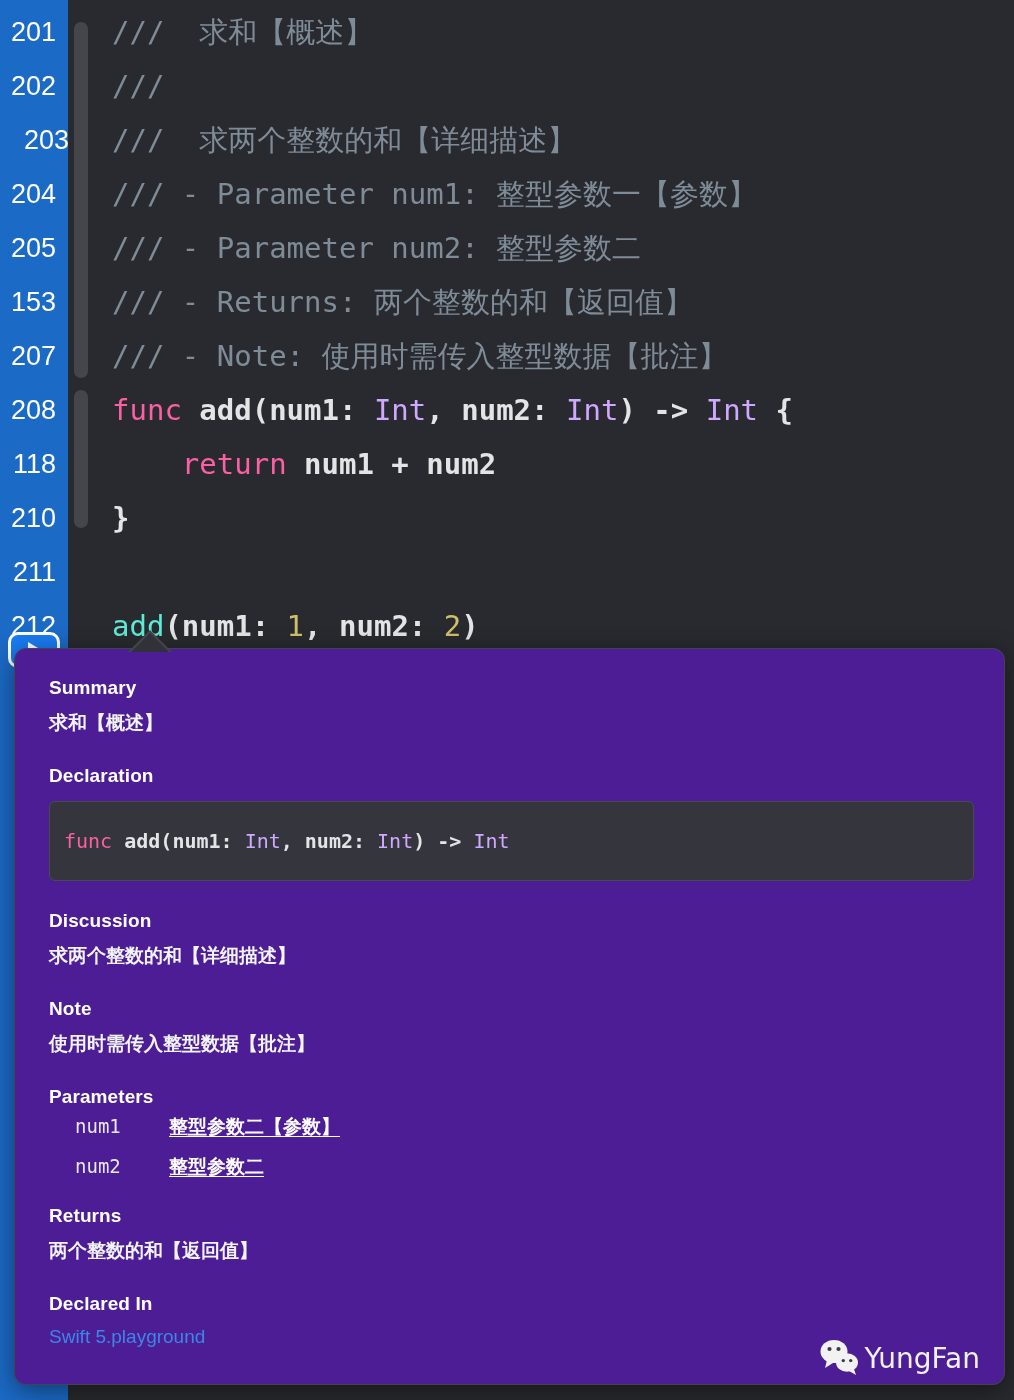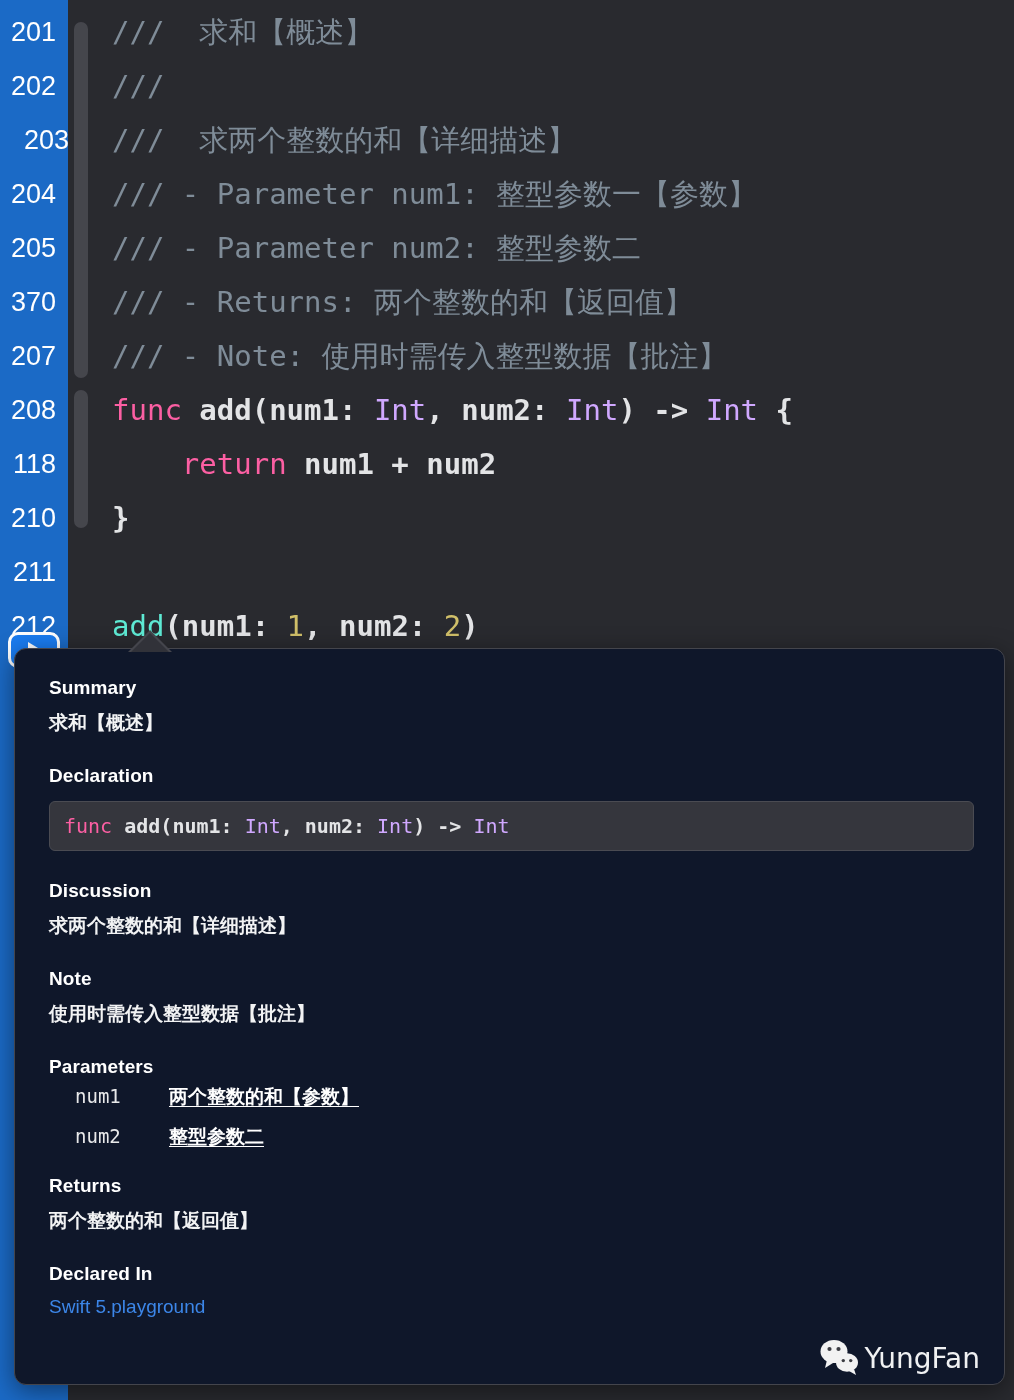--- a/index.html
+++ b/index.html
@@ -103,21 +103,21 @@
     border-bottom: 9px solid transparent;
   }
 
   
   #popover {
     position: absolute;
     left: 14px;
     top: 648px;
     width: 991px;
     height: 737px;
-    background: #0f172a;
+    background: #4c1d95;
     border: 1px solid #44454c;
     border-radius: 12px;
     box-sizing: border-box;
     box-shadow: 0 6px 26px rgba(0,0,0,0.45);
     z-index: 10;
     overflow: hidden;
   }
   
   #popover-caret {
     position: absolute;
@@ -166,21 +166,21 @@
   }
   .gap-sm { height: 11px; }
   .gap-md { height: 29px; }
 
   
   #declaration-box {
     margin-top: 14px;
     background: #35363d;
     border: 1px solid #4a4b52;
     border-radius: 6px;
-    padding: 12px 14px;
+    padding: 27px 14px;
     font-family: "DejaVu Sans Mono", "Liberation Mono", monospace;
     font-size: 20px;
     color: #e3e4e6;
     white-space: pre;
     box-sizing: border-box;
   }
 
   
   #params-list { margin-top: 6px; }
   .param-row {
@@ -230,21 +230,21 @@
 <body>
 
 <div id="editor">
 
   <div id="gutter">
       <div class="ln" style="top: 5px;">201</div>
       <div class="ln" style="top: 59px;">202</div>
       <div class="ln" style="top: 113px; padding-left: 13px;">203</div>
       <div class="ln" style="top: 167px;">204</div>
       <div class="ln" style="top: 221px;">205</div>
-      <div class="ln" style="top: 275px;">370</div>
+      <div class="ln" style="top: 275px;">153</div>
       <div class="ln" style="top: 329px;">207</div>
       <div class="ln" style="top: 383px;">208</div>
       <div class="ln" style="top: 437px;">118</div>
       <div class="ln" style="top: 491px;">210</div>
       <div class="ln" style="top: 545px;">211</div>
       <div class="ln" style="top: 599px;">212</div>
     </div>
 
   <div id="ribbon-col">
     <div class="ribbon" style="top:22px; height:356px;"></div>
@@ -286,21 +286,21 @@
     <div class="sec-title">Note</div>
     <div class="gap-sm"></div>
     <div class="sec-body">使用时需传入整型数据【批注】</div>
 
     <div class="gap-md"></div>
 
     <div class="sec-title">Parameters</div>
     <div id="params-list">
         <div class="param-row">
           <span class="param-name">num1</span>
-          <span class="param-desc">两个整数的和【参数】</span>
+          <span class="param-desc">整型参数二【参数】</span>
         </div>
         <div class="param-row">
           <span class="param-name">num2</span>
           <span class="param-desc">整型参数二</span>
         </div>
       </div>
 
     <div class="gap-sm"></div>
 
     <div class="sec-title">Returns</div>

